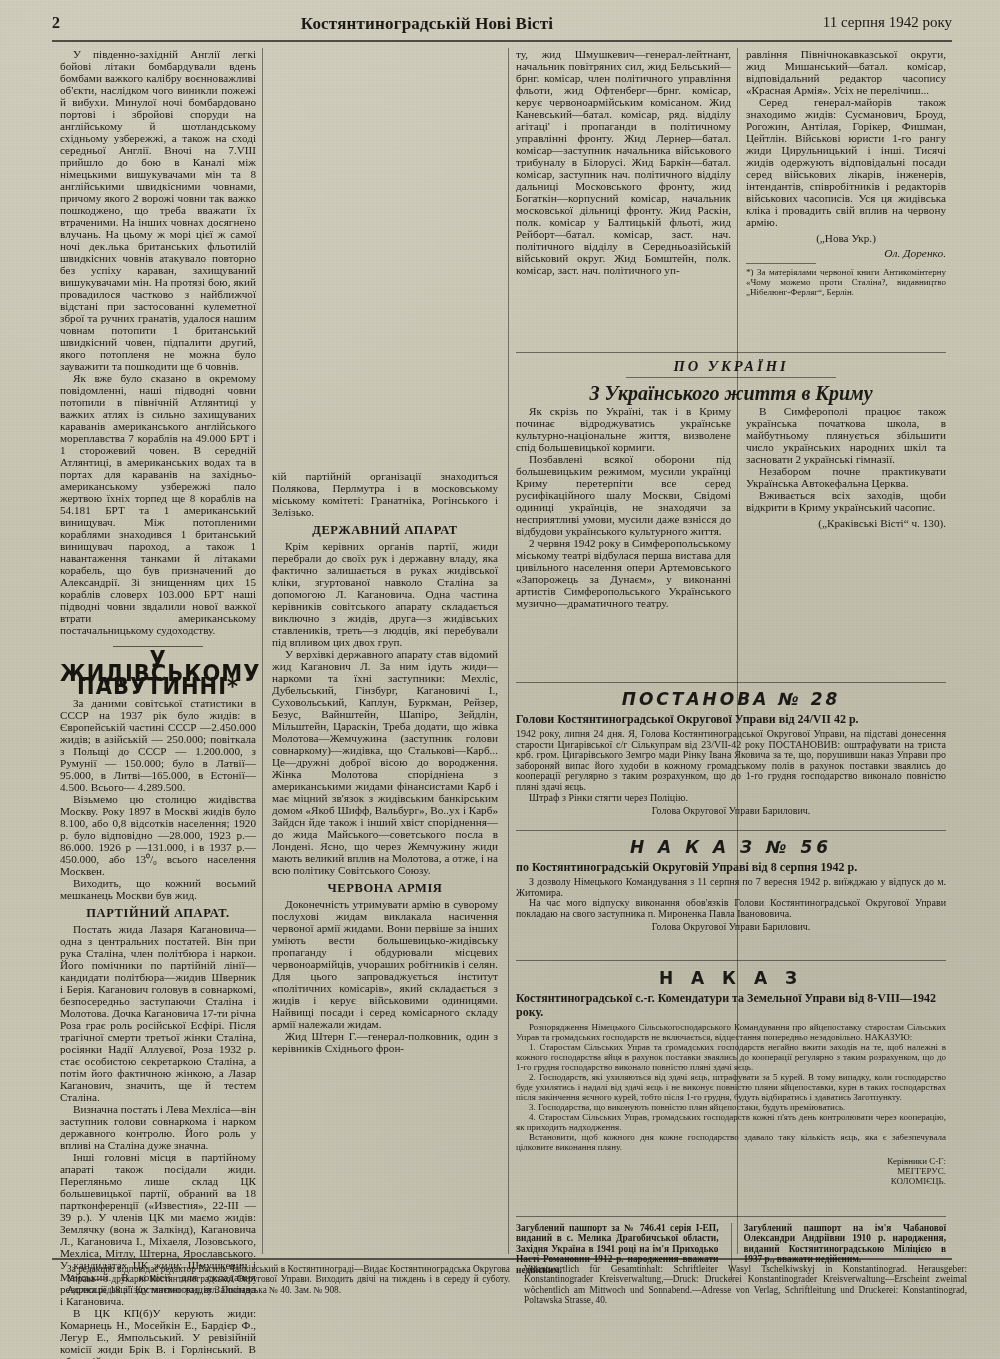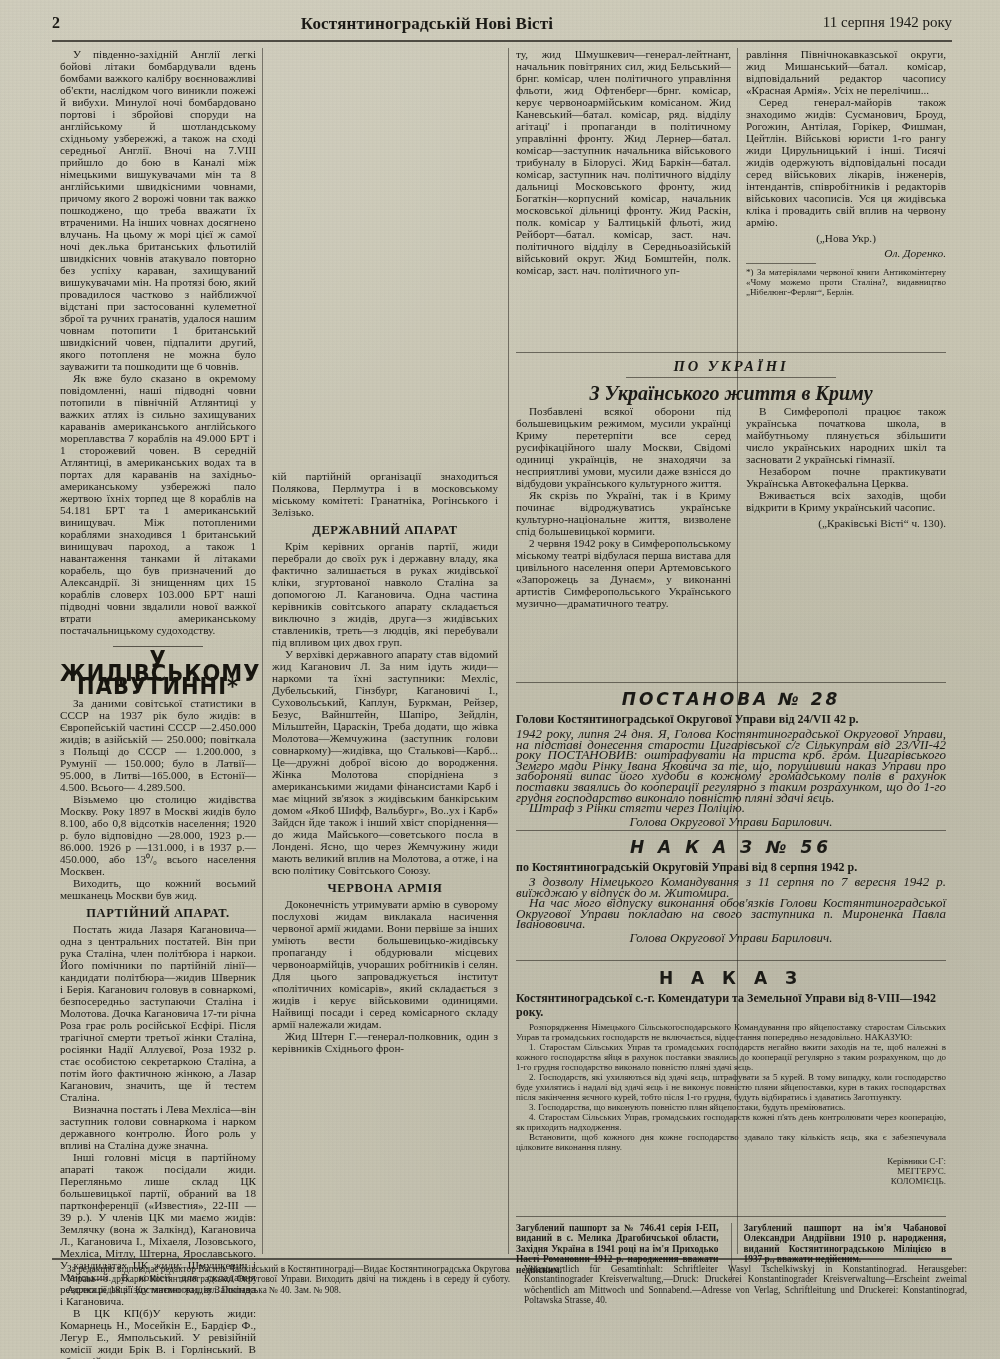--- a/index.html
+++ b/index.html
@@ -68,21 +68,21 @@
   .vrule{
     position:absolute;width:1px;background:#2a2720;opacity:.55;
   }
   .hrule{
     position:absolute;height:1px;background:#2a2720;opacity:.6;
   }
   .sig{
     text-align:right;font-style:italic;font-size:11.4px;margin-top:3px;
   }
   .center{text-align:center;}
-  .small{font-size:13px;line-height:10.6px;font-style:italic;}
+  .small{font-size:10px;line-height:10.6px;}
   .tiny{font-size:9.0px;line-height:10.0px;}
   .fatbanner{
     font-family:"DejaVu Sans", sans-serif;
     font-weight:bold;
     font-size:21px;
     letter-spacing:1px;
     text-align:center;
     color:#17150f;
     margin:2px 0 6px 0;
     transform:scaleY(1.12);
@@ -166,22 +166,22 @@
   </div>
 
   <div style="position:absolute;left:516px;top:352px;width:430px;">
     <div class="hrule" style="position:relative;left:0;top:0;width:430px;"></div>
     <h2 class="section" style="margin-top:5px;margin-bottom:2px;font-style:italic;letter-spacing:3px;">ПО УКРАЇНІ</h2>
     <div class="hrule" style="position:relative;left:110px;top:0;width:210px;"></div>
     <div class="scripthead">З Українського життя в Криму</div>
   </div>
 
   <div class="col" style="left:516px;top:405px;width:215px;">
+    <p>Як скрізь по Україні, так і в Криму починає відроджуватись українське культурно-національне життя, визволене спід большевицької кормиги.</p>
     <p>Позбавлені всякої оборони під большевицьким режимом, мусили українці Криму перетерпіти все серед русифікаційного шалу Москви, Свідомі одиниці українців, не знаходячи за несприятливі умови, мусили даже взнісся до відбудови українського культурного життя.</p>
-    <p>Як скрізь по Україні, так і в Криму починає відроджуватись українське культурно-національне життя, визволене спід большевицької кормиги.</p>
     <p>2 червня 1942 року в Симферопольському міському театрі відбулася перша вистава для цивільного населення опери Артемовського «Запорожець за Дунаєм», у виконанні артистів Симферопольського Українського музично—драматичного театру.</p>
   </div>
   <div class="col" style="left:746px;top:405px;width:200px;">
     <p>В Симферополі працює також українська початкова школа, в майбутньому плянується збільшити число українських народних шкіл та засновати 2 українські гімназії.</p>
     <p>Незабором почне практикувати Українська Автокефальна Церква.</p>
     <p>Вживається всіх заходів, щоби відкрити в Криму український часопис.</p>
     <p class="noind" style="text-align:right;margin-top:4px;">(„Краківські Вісті“ ч. 130).</p>
   </div>
 
   <div style="position:absolute;left:516px;top:682px;width:430px;">

